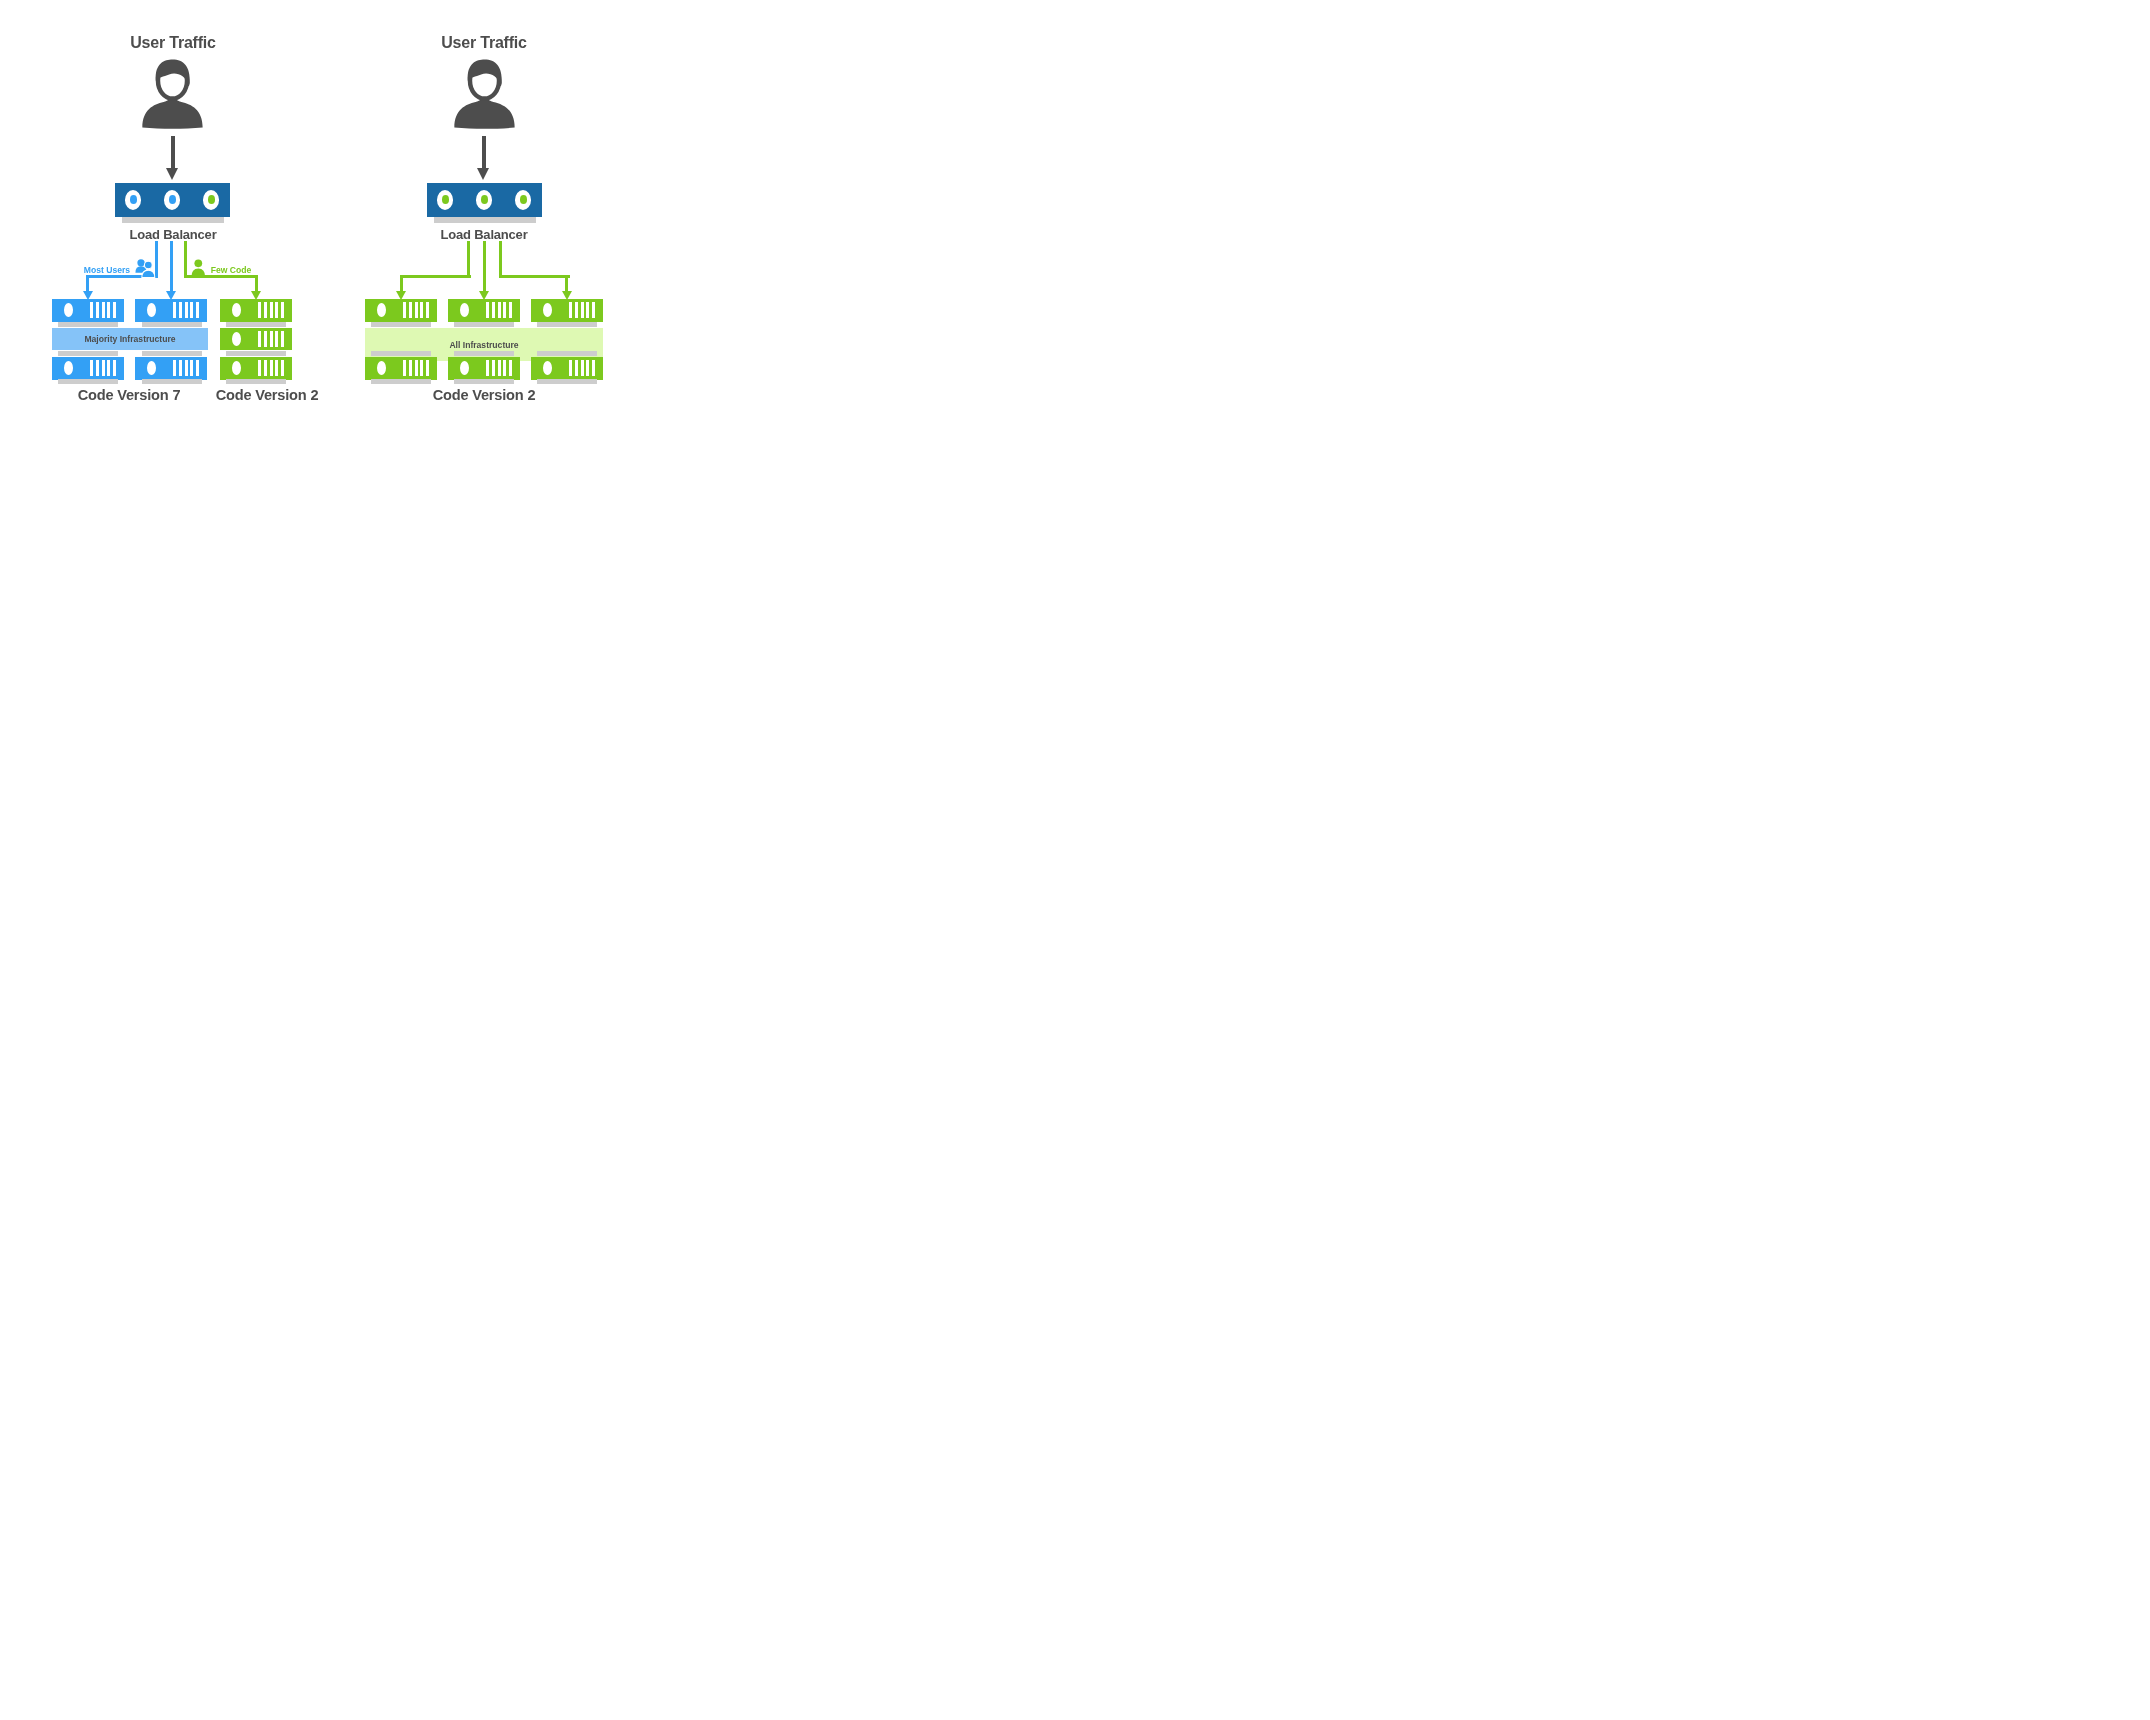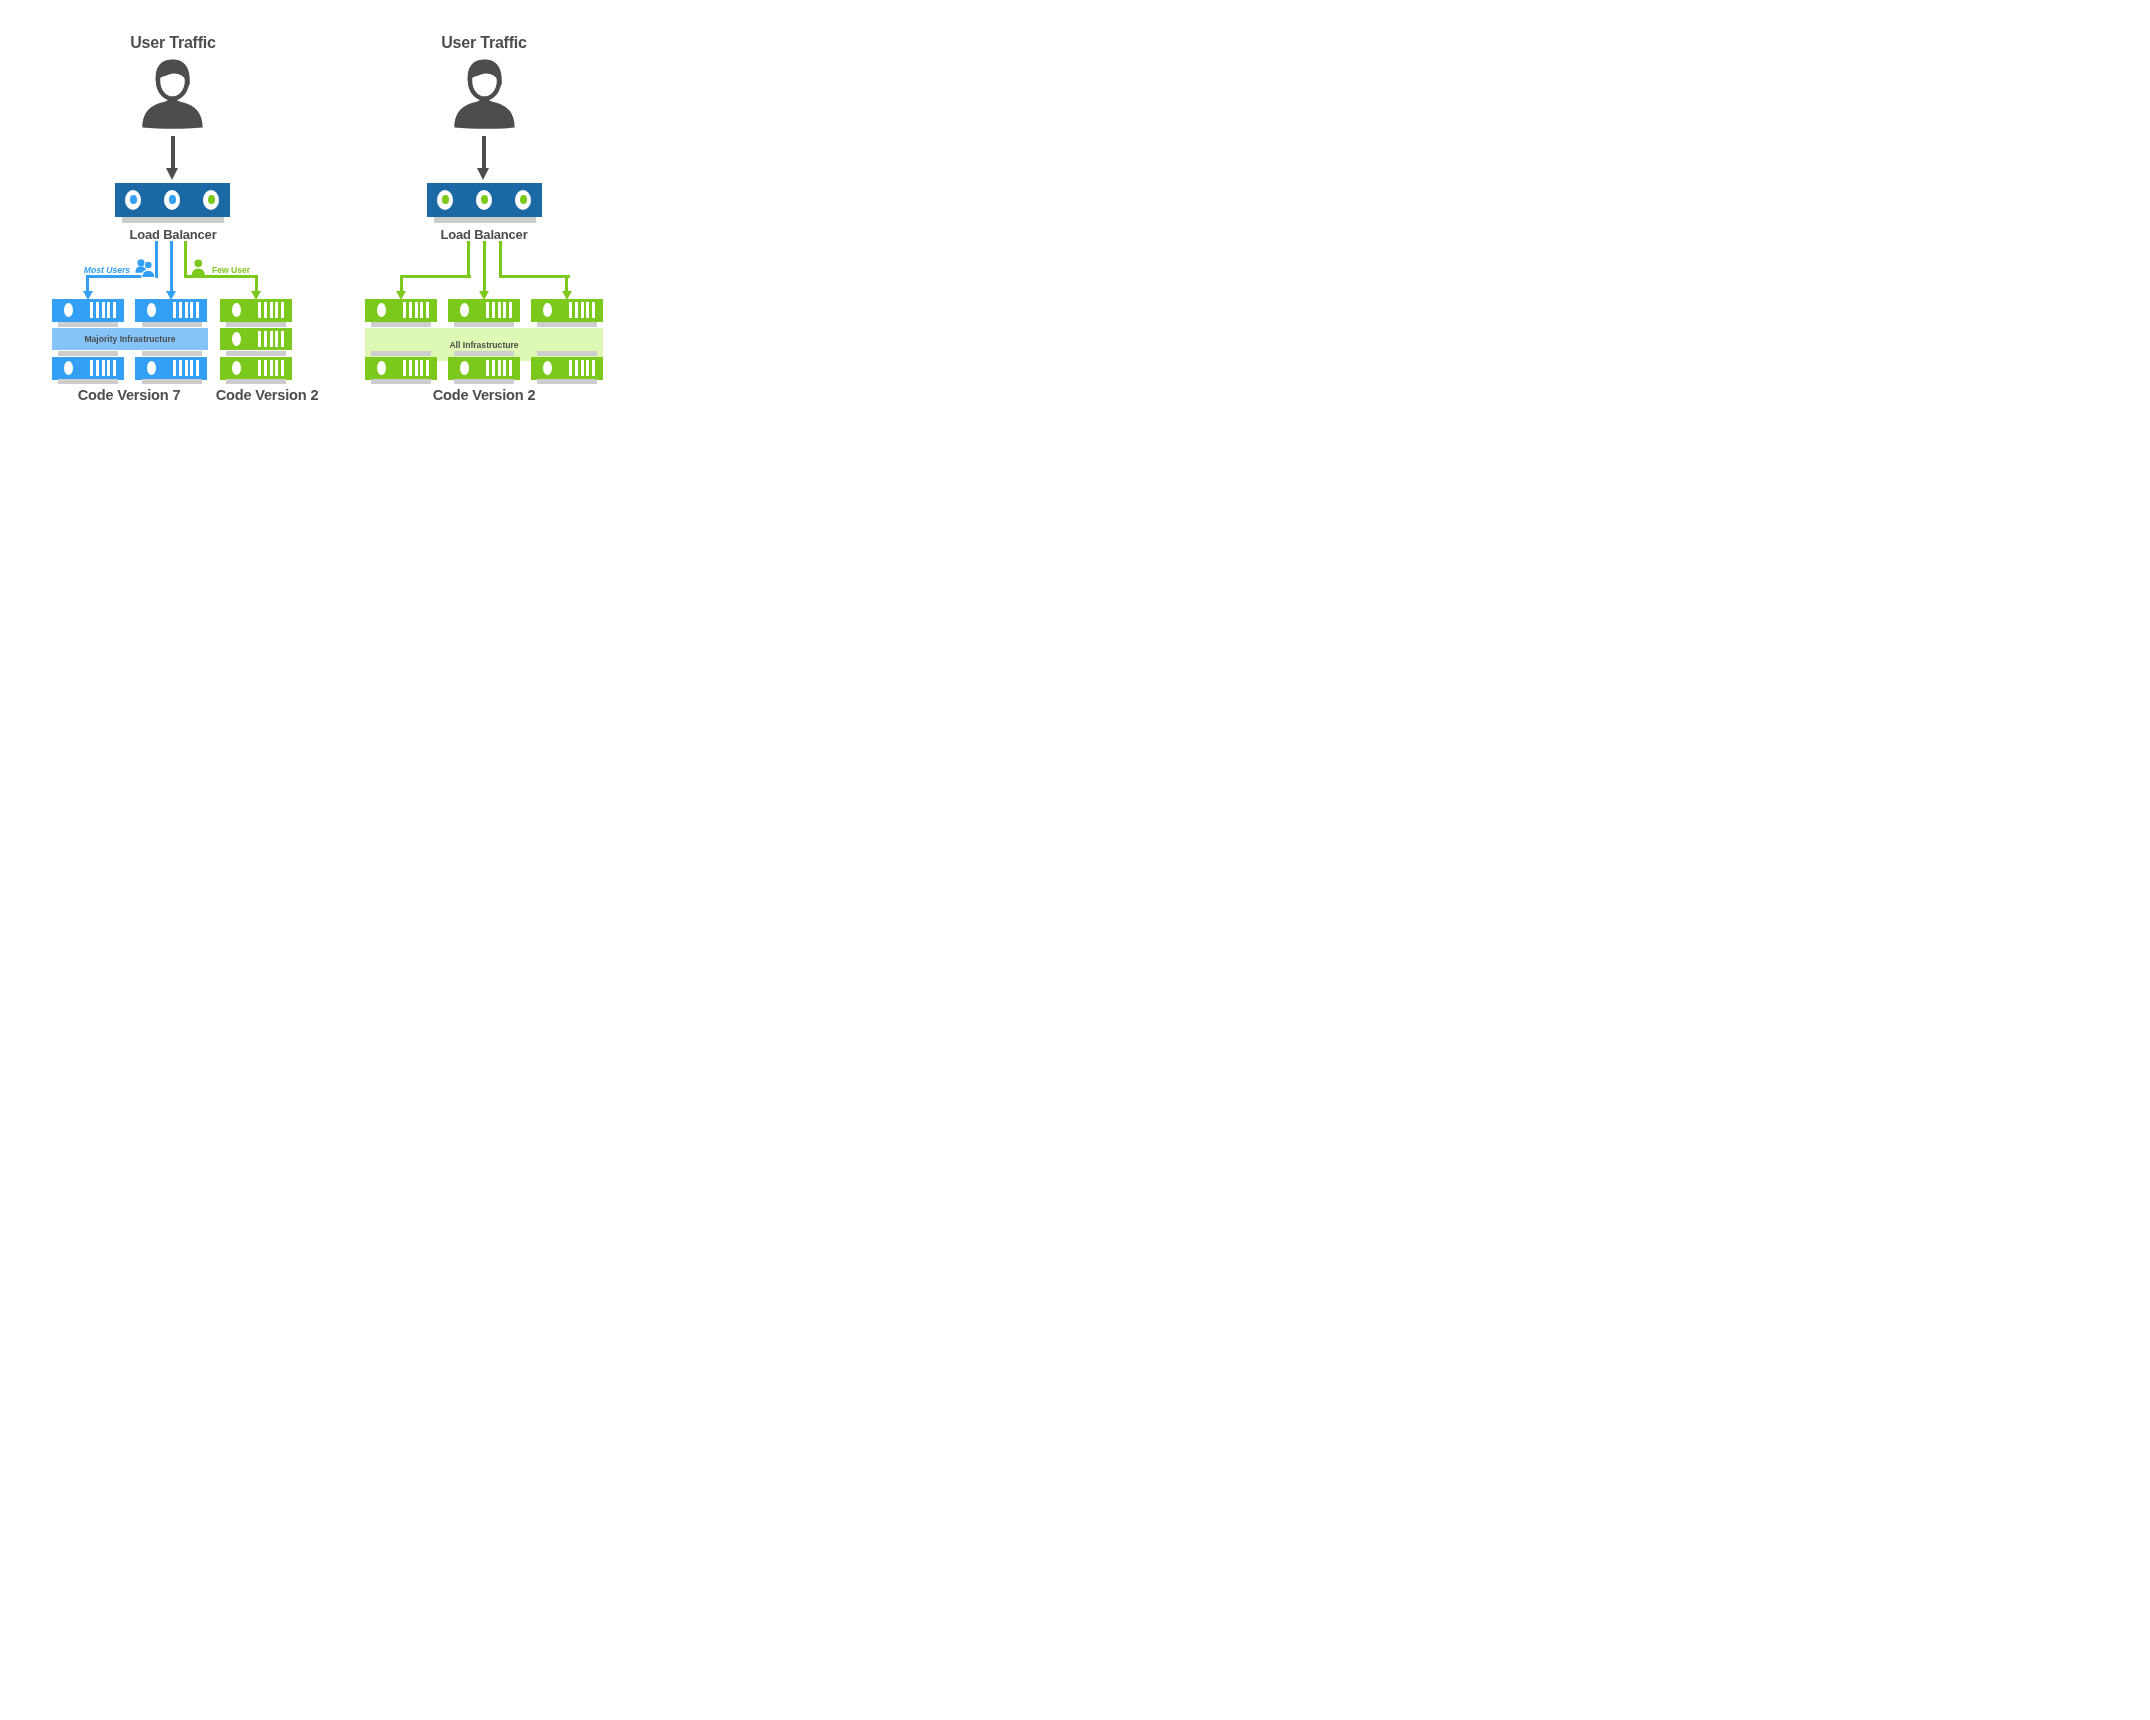--- a/index.html
+++ b/index.html
@@ -7,21 +7,21 @@
     --green:#7cc91e; --band-green:#def9b3; --shadow:#cdcdcd; --white:#ffffff;
   }
   html,body{margin:0;padding:0;background:var(--white);}
   #stage{position:relative;width:647px;height:430px;background:var(--white);
     font-family:"Liberation Sans",sans-serif;overflow:hidden;}
   .abs{position:absolute;}
   .title{width:172px;text-align:center;font-size:16px;font-weight:bold;color:var(--text-dark);letter-spacing:-0.2px;}
   .lb-label{width:172px;text-align:center;font-size:13px;font-weight:bold;color:var(--text-dark);letter-spacing:-0.2px;}
   .caption{width:172px;text-align:center;font-size:14.6px;font-weight:bold;color:var(--text-dark);letter-spacing:-0.2px;}
   .branch-label{width:86px;text-align:center;font-size:8.6px;font-weight:bold;}
-  .branch-label.blue{color:var(--blue);font-style:italic;} .branch-label.green{color:var(--green);}
+  .branch-label.blue{color:var(--blue);} .branch-label.green{color:var(--green);}
   .lb-box{width:115px;height:34px;background:var(--lb-blue);}
   .lb-oval{width:16.3px;height:20px;border-radius:50%;background:var(--white);}
   .lb-dot{width:7.3px;height:9px;border-radius:50%;}
   .shadow{background:var(--shadow);height:5.2px;}
   .lb-shadow{background:var(--shadow);width:102px;height:5.6px;}
   .server{width:72px;height:23px;}
   .server.mid{height:22.4px;}
   .server.blue-bg{background:var(--blue);} .server.green-bg{background:var(--green);}
   .server .oval{position:absolute;left:12px;top:4.3px;width:9px;height:14px;border-radius:50%;background:var(--white);}
   .server.mid .oval{top:3.9px;}
@@ -84,21 +84,21 @@
       <circle cx="31" cy="16" r="9" fill="var(--blue)" stroke="var(--white)" stroke-width="2.5"></circle>
       <path d="M16,45 Q16,28 31,28 Q46,28 46,45 Z" fill="var(--blue)" stroke="var(--white)" stroke-width="2.5"></path>
     </svg>
   </div>
   <div class="abs" style="left:191px;top:259px;width:14.6px;height:18.5px">
     <svg width="14.6" height="18.5" viewBox="0 0 34 43">
       <circle cx="17" cy="10" r="9" fill="var(--green)"></circle>
       <path d="M1,42 Q1,22 17,22 Q33,22 33,42 Z" fill="var(--green)"></path>
     </svg>
   </div>
-  <div class="abs branch-label green" style="left:188px;top:265px">Few User</div>
+  <div class="abs branch-label green" style="left:188px;top:265px">Few Code</div>
 
   <div class="abs server blue-bg" style="left:52px;top:299px">
       <div class="oval"></div>
       <div class="slats"></div>
     </div>
   <div class="abs server blue-bg" style="left:135px;top:299px">
       <div class="oval"></div>
       <div class="slats"></div>
     </div>
   <div class="abs server green-bg" style="left:220px;top:299px">

